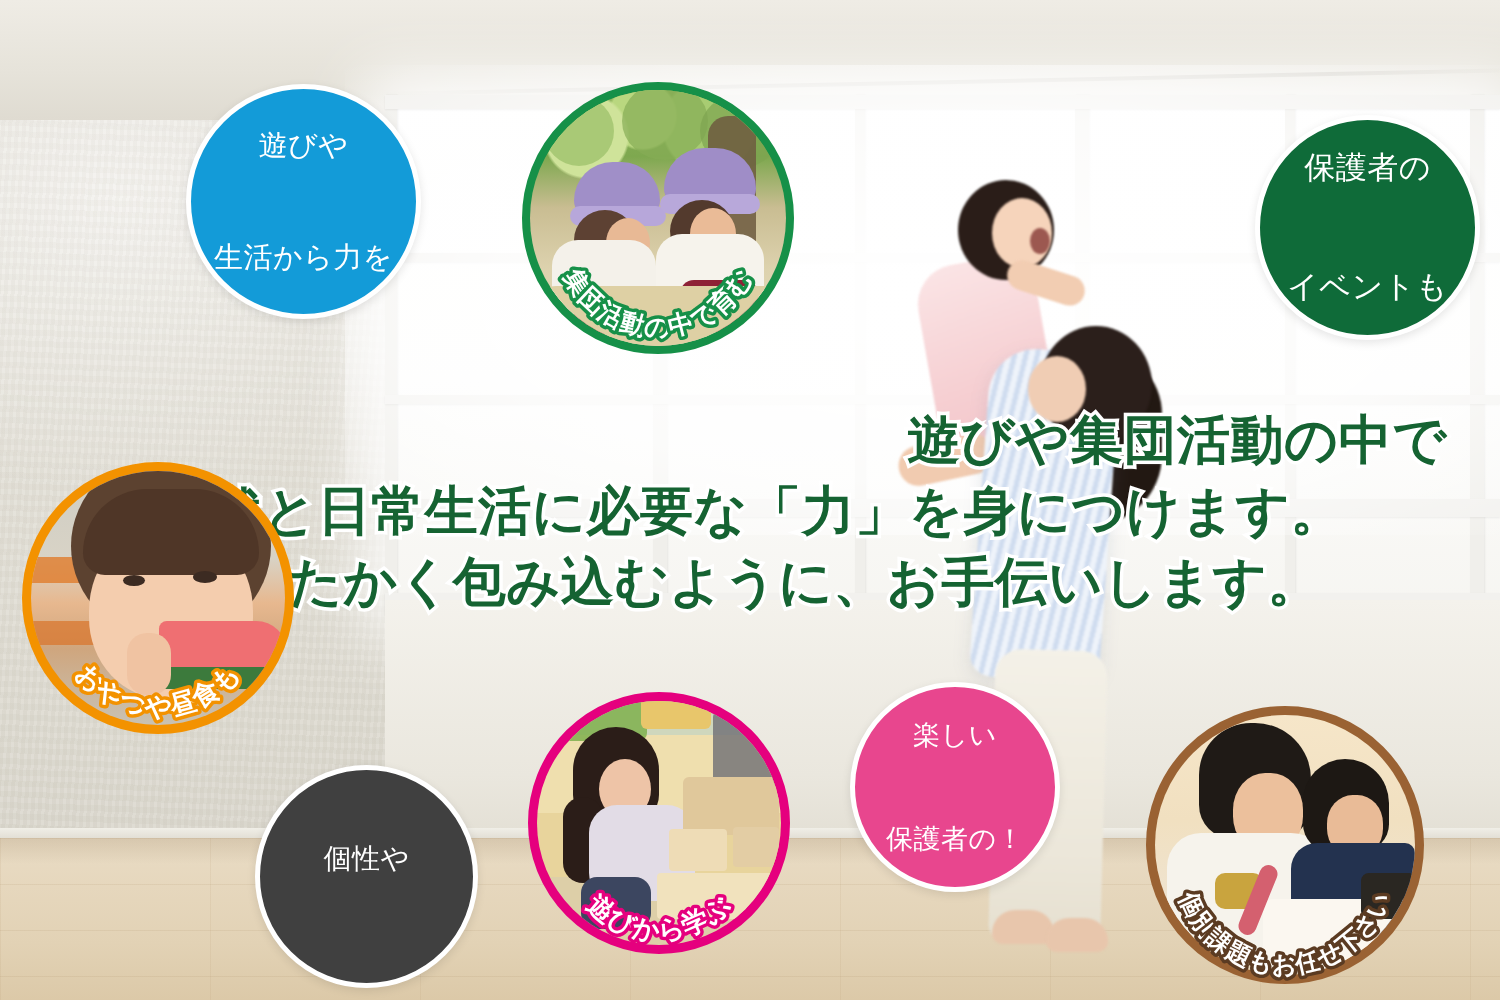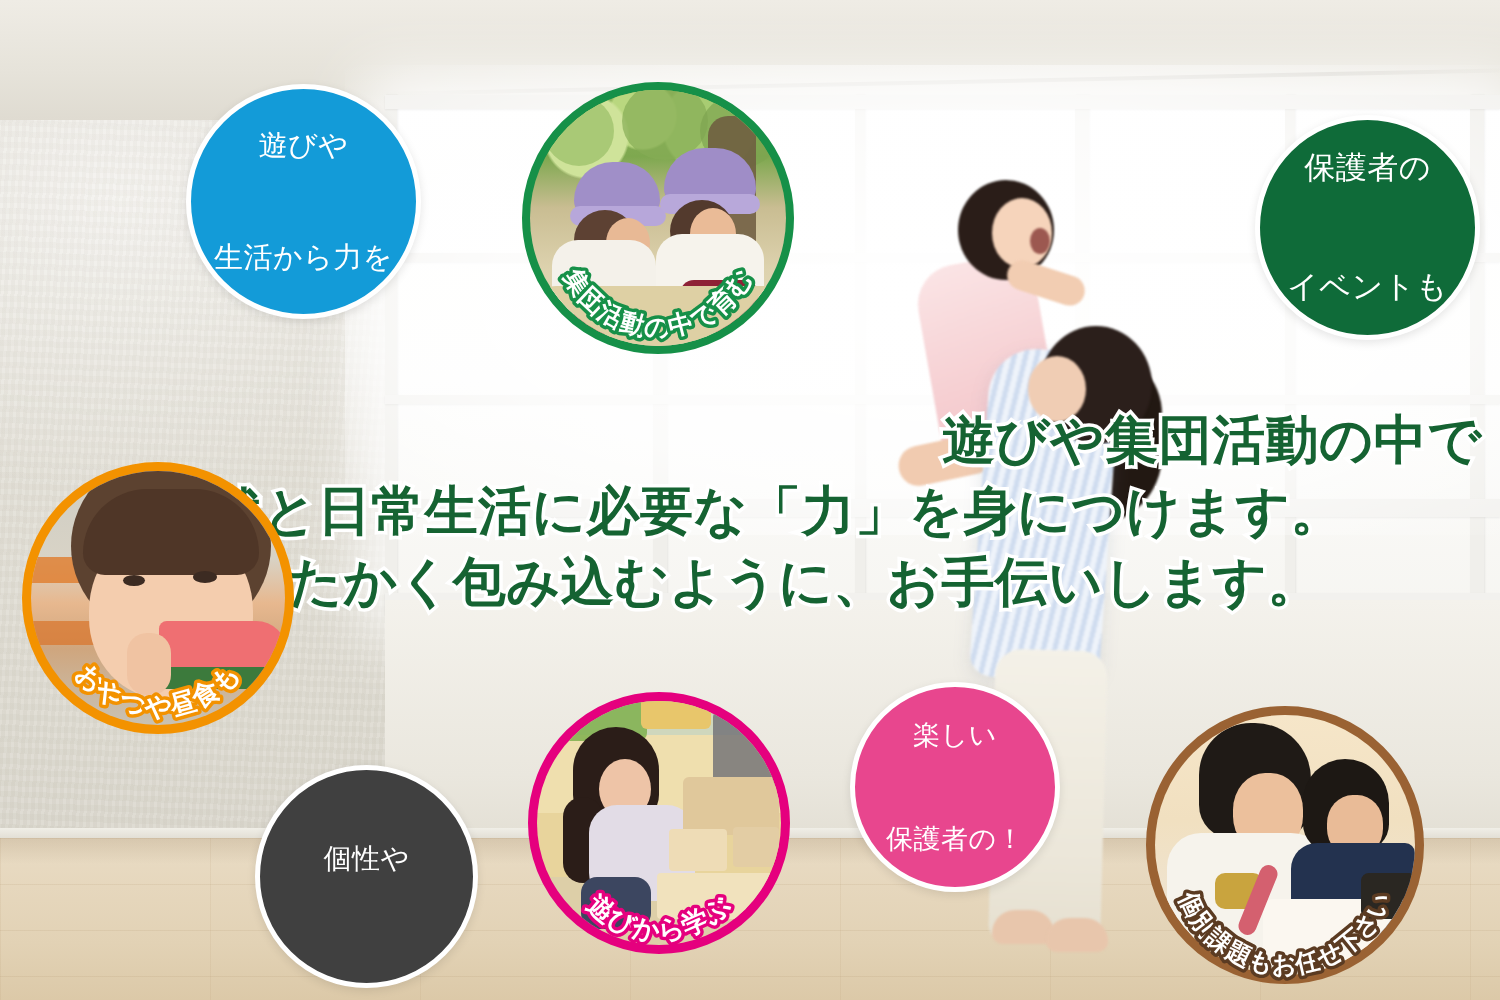--- a/index.html
+++ b/index.html
@@ -177,21 +177,21 @@
     color:#156332;
     font-weight:700;
     font-size:53px;
     line-height:1.34;
     letter-spacing:.5px;
     -webkit-text-stroke:7px #ffffff;
     paint-order:stroke fill;
     text-shadow:0 2px 3px rgba(255,255,255,.85);
   }
   .headline .ln{display:block;white-space:pre;}
-  .headline .ln1{text-align:right;padding-right:18px;}
+  .headline .ln1{text-align:right;padding-right:53px;}
   .headline .ln2{text-align:center;}
   .headline .ln3{text-align:center;}
 </style>
 </head>
 <body>
 
 <div id="stage">
 
   <div class="bg-wall"></div>
   <div class="ceiling"></div>

